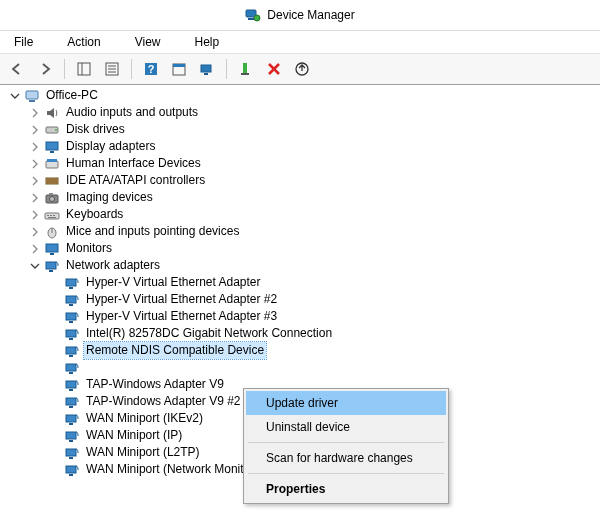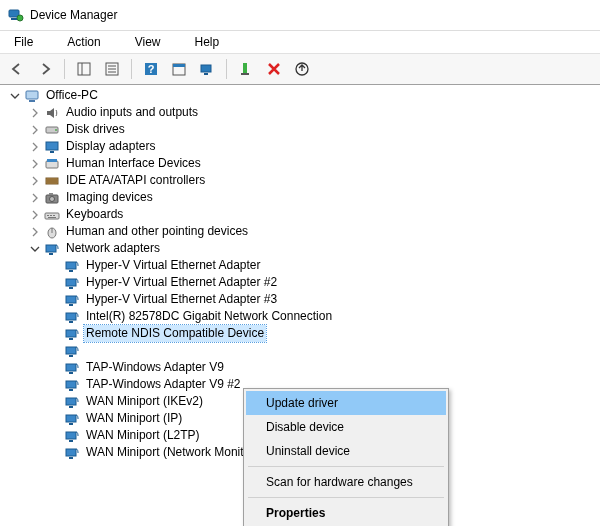--- a/index.html
+++ b/index.html
@@ -14,20 +14,21 @@
     overflow: hidden;
     user-select: none;
   }
   .titlebar {
     height: 30px;
     display: flex;
     align-items: center;
     padding: 0 8px;
     border-bottom: 1px solid #ddd;
     background: #fff;
+    justify-content: center;
   }
   .titlebar .app-icon {
     width: 16px; height: 16px; margin-right: 6px;
     display: inline-flex; align-items: center; justify-content: center;
   }
   .titlebar .title {
     font-size: 12px;
   }
   .menubar {
     height: 22px;
@@ -366,21 +367,37 @@
                   <svg width="10" height="10" viewBox="0 0 10 10">
                     <path d="M3 1 L7 5 L3 9" fill="none" stroke="#888" stroke-width="1.3"></path>
                   </svg>
                 </span>
             <span class="ico">
                   <svg width="16" height="16" viewBox="0 0 16 16">
                     <ellipse cx="8" cy="9" rx="4" ry="5" fill="#ddd" stroke="#777"></ellipse>
                     <line x1="8" y1="4" x2="8" y2="9" stroke="#777"></line>
                   </svg>
                 </span>
-            <span class="lbl">Human and other pointing devices</span>
+            <span class="lbl">Mice and inputs pointing devices</span>
+          </div>
+            </li>
+          <li>
+              <div class="node">
+            <span class="exp">
+                  <svg width="10" height="10" viewBox="0 0 10 10">
+                    <path d="M3 1 L7 5 L3 9" fill="none" stroke="#888" stroke-width="1.3"></path>
+                  </svg>
+                </span>
+            <span class="ico">
+                  <svg width="16" height="16" viewBox="0 0 16 16">
+                    <rect x="2" y="3" width="12" height="8" fill="#3b87c8" stroke="#1a5a90"></rect>
+                    <rect x="6" y="12" width="4" height="2" fill="#1a5a90"></rect>
+                  </svg>
+                </span>
+            <span class="lbl">Monitors</span>
           </div>
             </li>
 
           <li>
             <div class="node">
               <span class="exp">
                   <svg width="10" height="10" viewBox="0 0 10 10">
                     <path d="M1 3 L5 7 L9 3" fill="none" stroke="#404040" stroke-width="1.3"></path>
                   </svg>
                 </span>
@@ -552,19 +569,18 @@
               </ul>
           </li>
         </ul>
       </li>
     </ul>
   </div>
 </div>
 
 <div class="context-menu">
   <div class="cm-item highlight">Update driver</div>
-  <div class="cm-item">Disable device</div>
   <div class="cm-item">Uninstall device</div>
   <div class="cm-sep"></div>
   <div class="cm-item">Scan for hardware changes</div>
   <div class="cm-sep"></div>
   <div class="cm-item bold">Properties</div>
 </div>
 
 </body></html>

